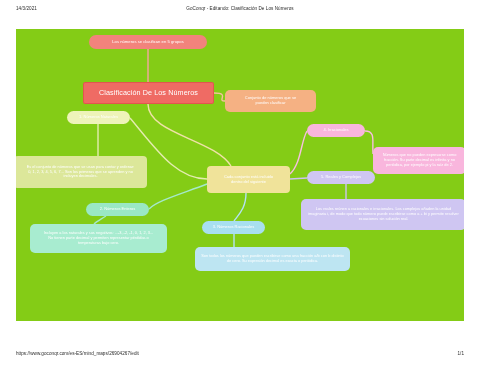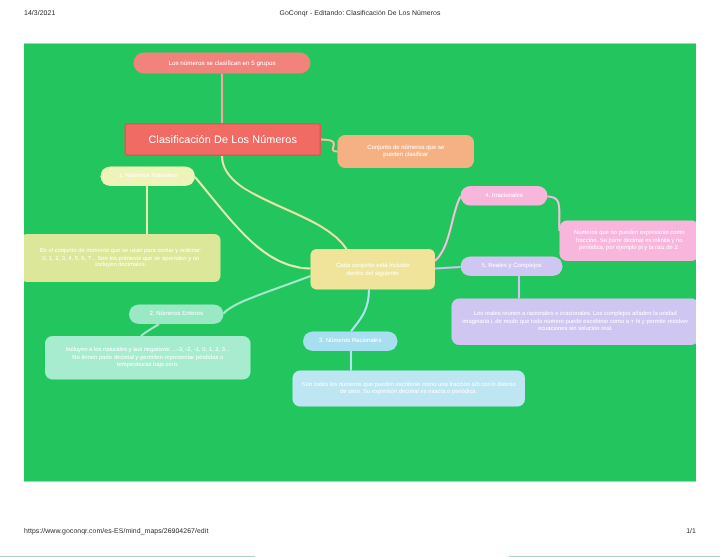--- a/index.html
+++ b/index.html
@@ -25,21 +25,21 @@
   .ph-left{position:absolute;left:16px;top:0;}
   .ph-center{position:absolute;left:0;right:0;text-align:center;top:0;}
   .pf-left{position:absolute;left:16px;top:0;}
   .pf-right{position:absolute;right:16px;top:0;}
 
   
   .canvas{
     position:absolute;
     left:16px;top:29px;
     width:448px;height:292px;
-    background:#22c55e;
+    background:#84cc16;
     overflow:hidden;
   }
   .edges{position:absolute;left:0;top:0;width:448px;height:292px;}
 
   
   .node{
     position:absolute;
     box-sizing:border-box;
     display:flex;
     align-items:center;

